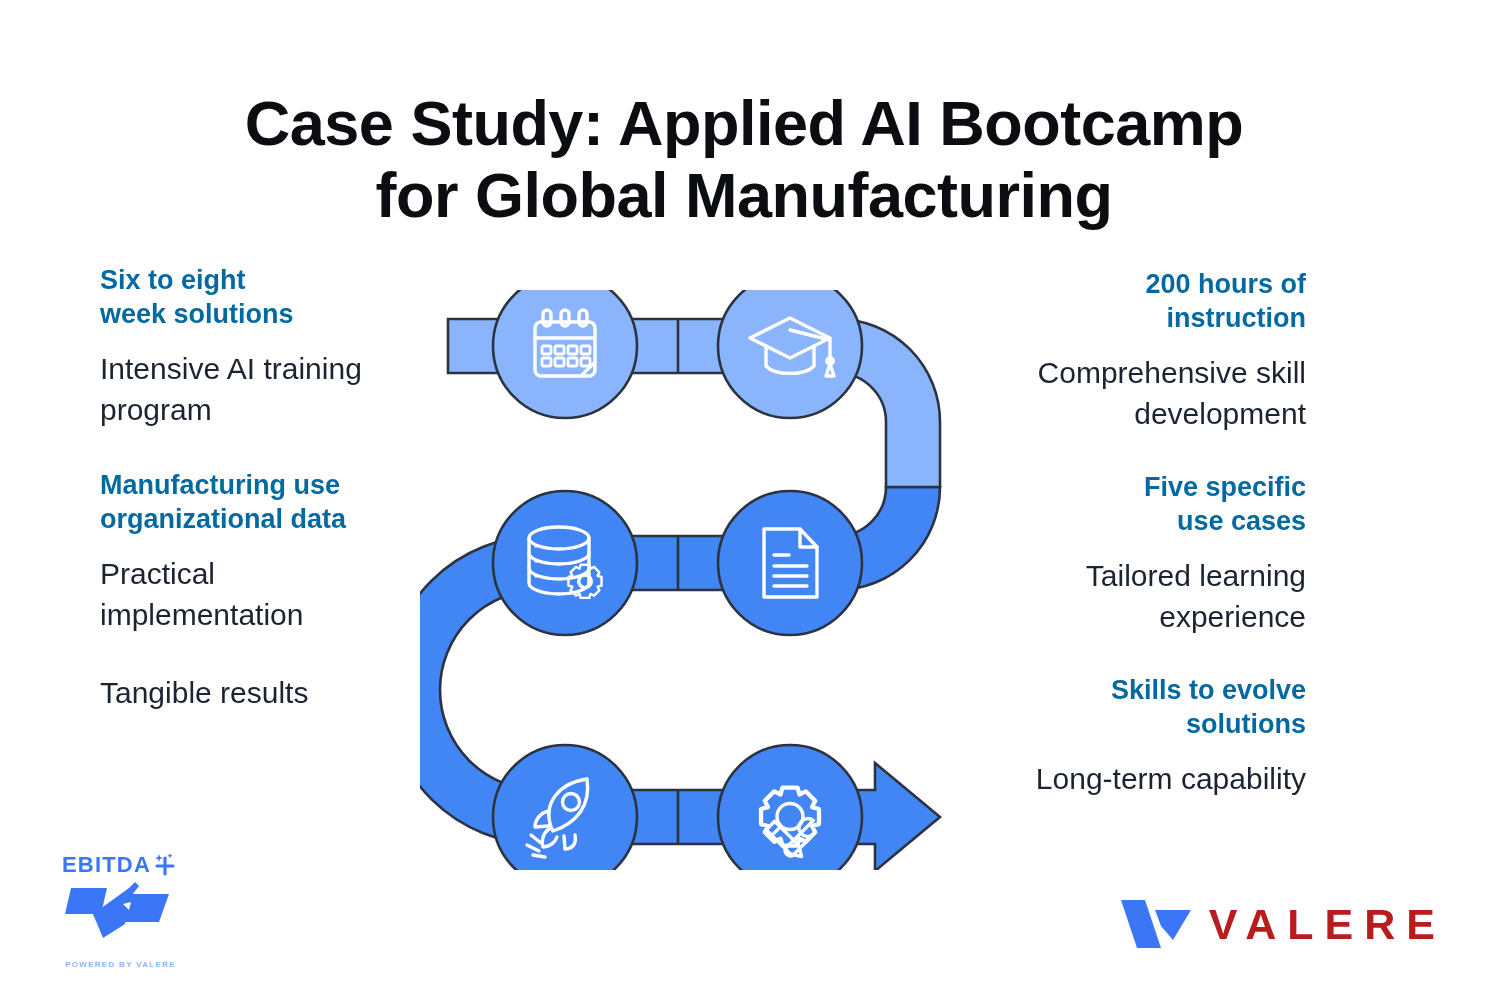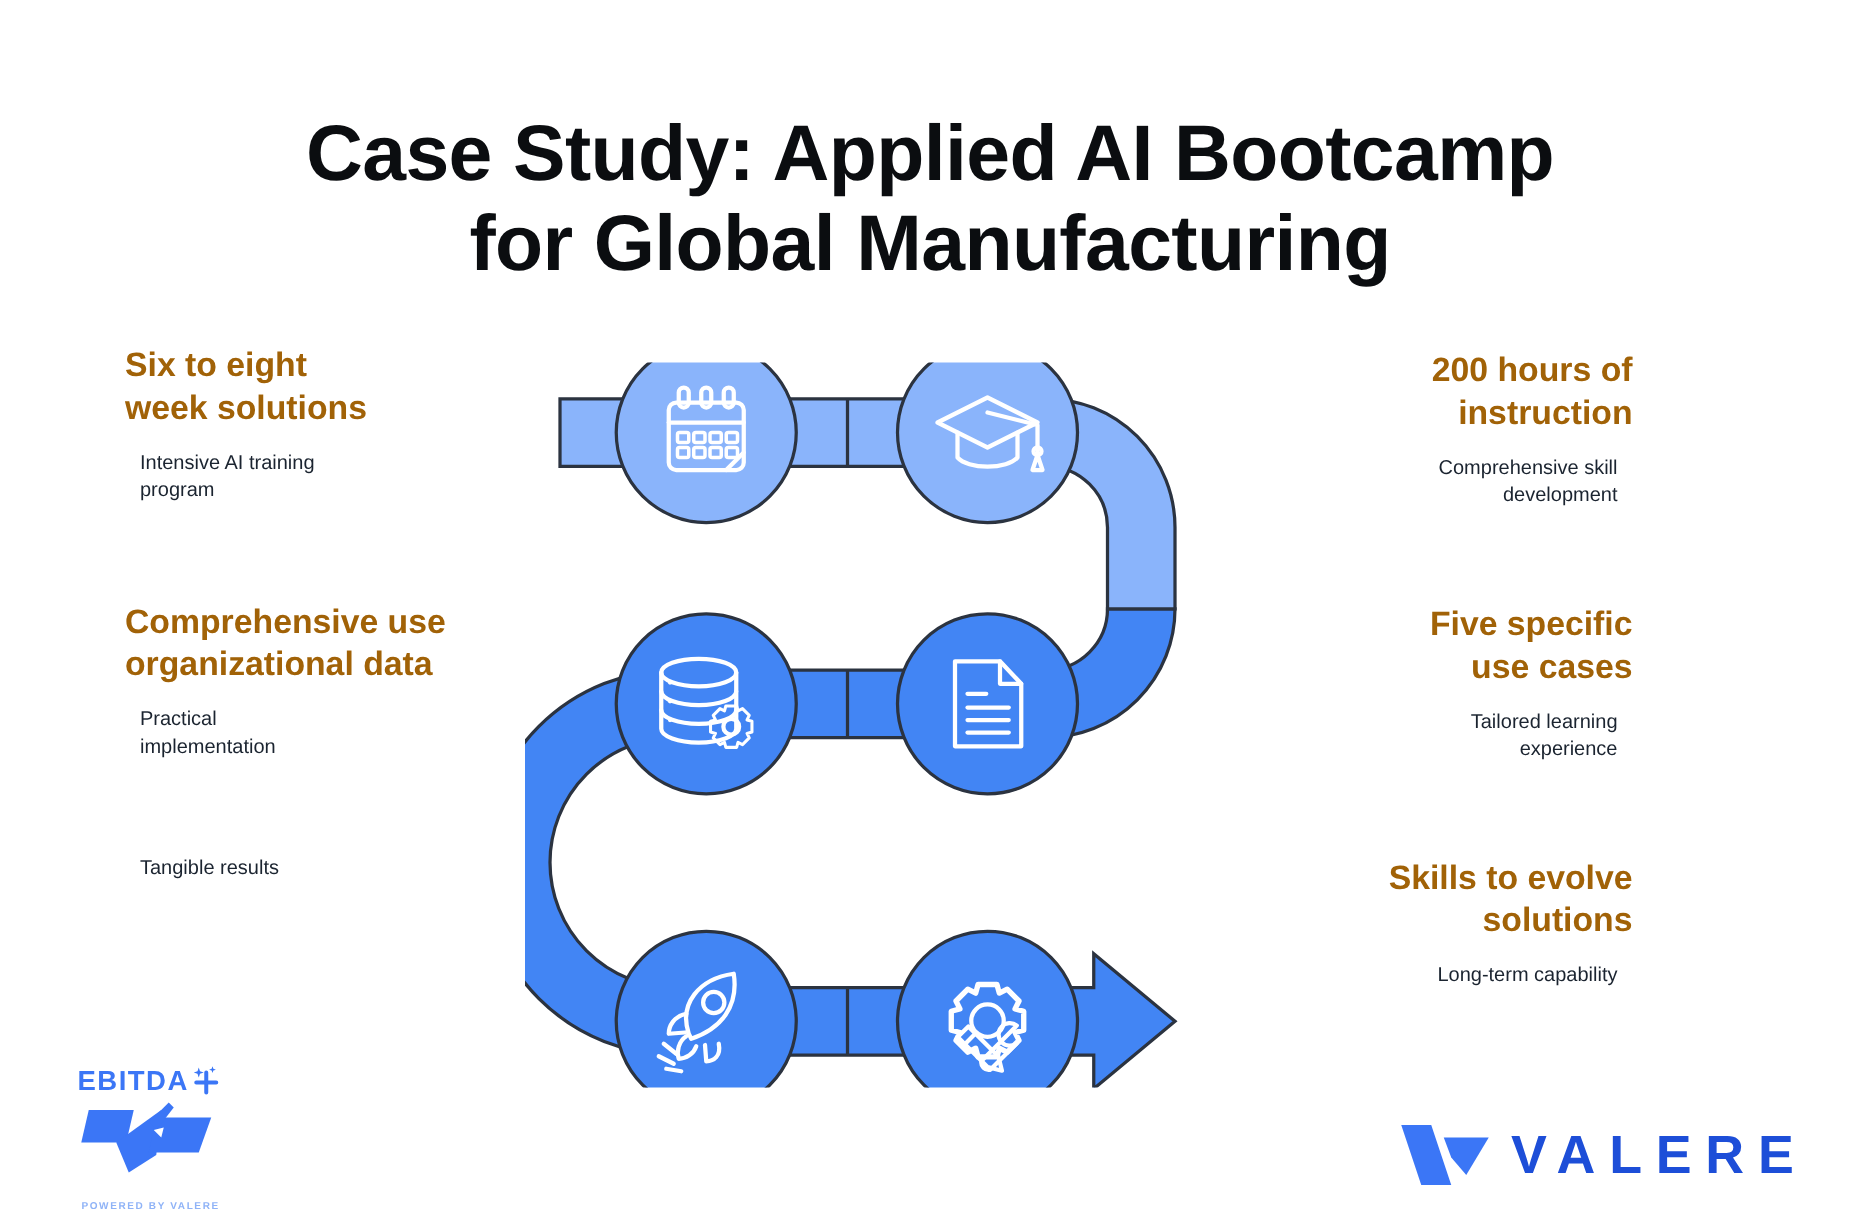--- a/index.html
+++ b/index.html
@@ -20,27 +20,27 @@
     font-size:63px;font-weight:bold;line-height:1.14;
     letter-spacing:-0.5px;
     color:#0b0d10;
   }
   .title .l2{display:block;}
 
   
   .block{position:absolute;}
   .block .head{
     font-size:27px;font-weight:bold;line-height:1.27;
-    color:#a16207;
-    margin:12px 0 16px 0;
+    color:#0369a1;
+    margin:0 0 16px 0;
   }
   .block .sub{
-    font-size:16px;font-weight:normal;line-height:1.38;
+    font-size:30px;font-weight:normal;line-height:1.38;
     color:#1b2430;
-    margin:12px;
+    margin:0;
   }
   .left{text-align:left;}
   .right{text-align:right;}
 
   .b-left-1{left:100px;top:263px;width:360px;}
   .b-left-2{left:100px;top:468px;width:380px;}
   .b-left-3{left:100px;top:672px;width:390px;}
 
   .b-right-1{right:182px;top:267px;width:330px;}
   .b-right-2{right:182px;top:470px;width:330px;}
@@ -60,21 +60,21 @@
   .ebitda .powered{
     text-align:center;font-size:8px;letter-spacing:1.3px;
     color:#8fb3f7;font-weight:bold;margin-top:18px;
   }
   .ebitda .markwrap{display:flex;justify-content:center;margin-top:2px;}
 
   
   .valere{position:absolute;right:42px;top:896px;display:flex;align-items:center;gap:14px;}
   .valere .vword{
     font-size:43px;font-weight:bold;letter-spacing:11px;
-    color:#1d4ed8;line-height:1;
+    color:#b91c1c;line-height:1;
   }
 </style>
 </head>
 <body>
 
 <div class="stage">
 
   <div class="title">
     <span>Case Study: Applied AI Bootcamp</span>
     <span class="l2">for Global Manufacturing</span>
@@ -86,21 +86,21 @@
       <span>week solutions</span>
     </div>
     <div class="sub">
       <span>Intensive AI training</span><br>
       <span>program</span>
     </div>
   </div>
 
   <div class="block left b-left-2">
     <div class="head">
-      <span>Comprehensive use</span><br>
+      <span>Manufacturing use</span><br>
       <span>organizational data</span>
     </div>
     <div class="sub">
       <span>Practical</span><br>
       <span>implementation</span>
     </div>
   </div>
 
   <div class="block left b-left-3">
     <div class="sub">

